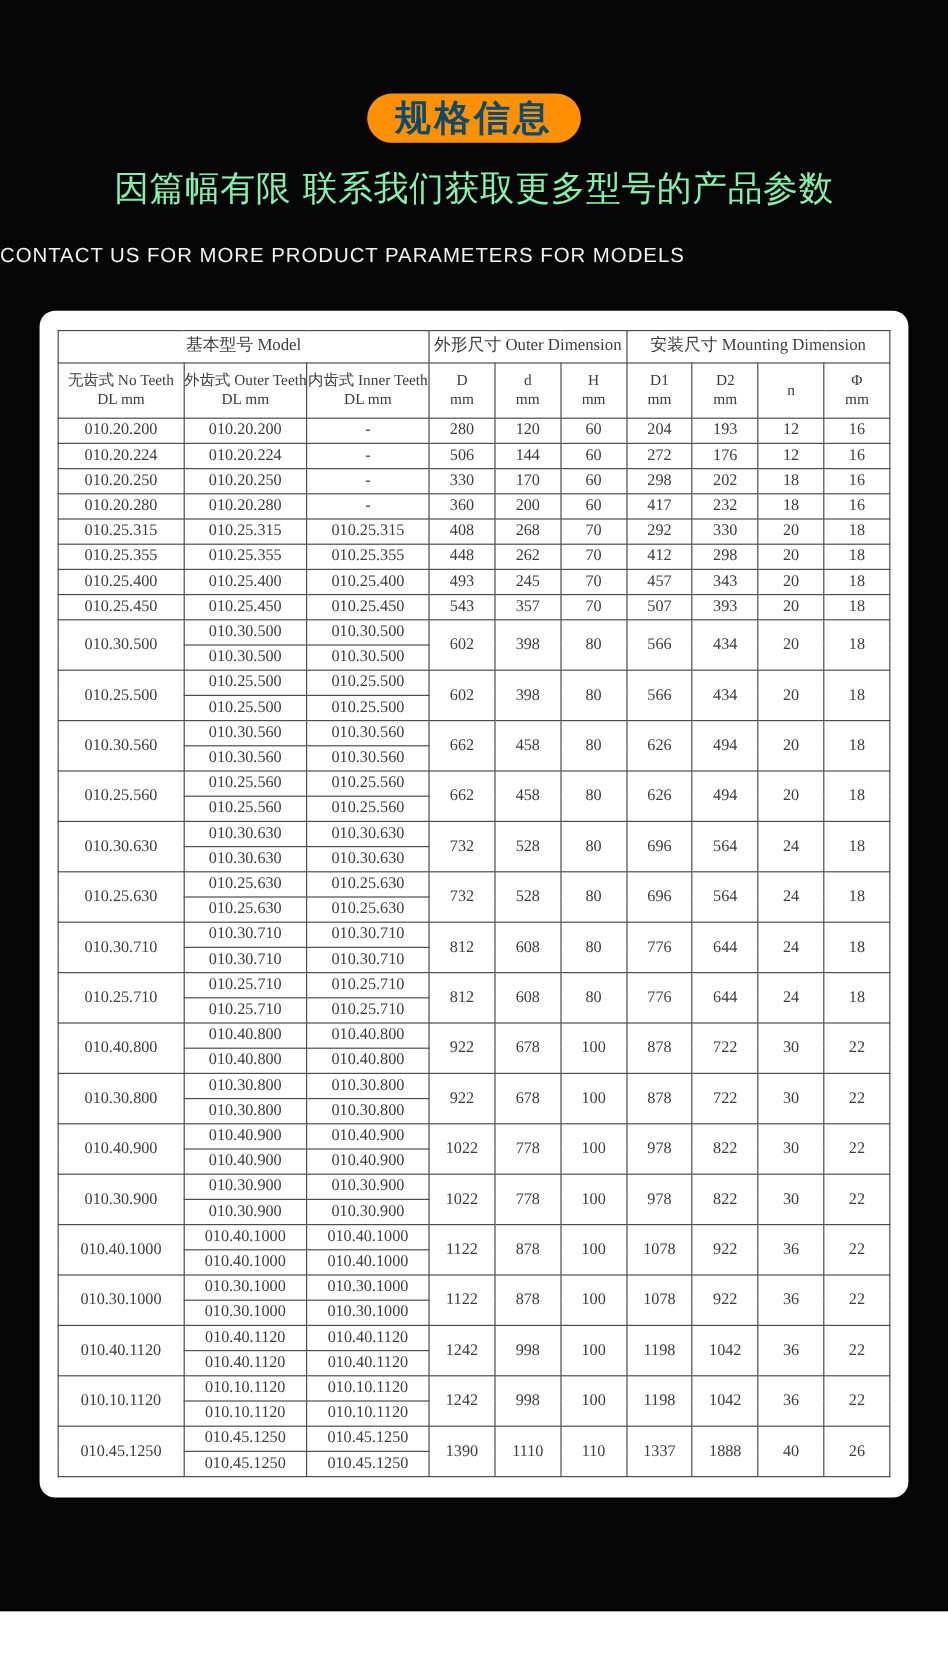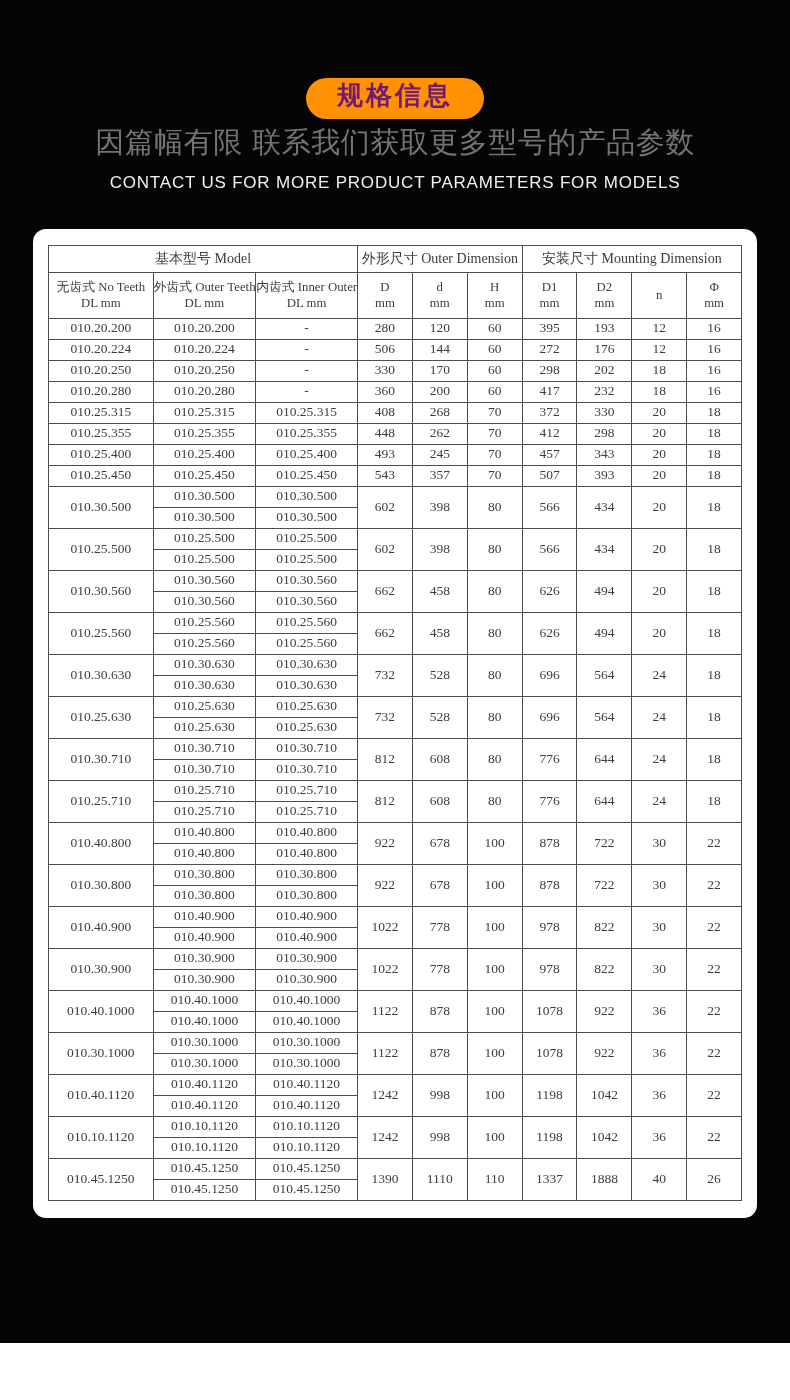--- a/index.html
+++ b/index.html
@@ -6,39 +6,39 @@
   html,body { background:#fff; }
   .stage {
     width:790px; height:1400px; margin:0 auto; overflow:hidden;
     font-family:"Liberation Sans", sans-serif; position:relative;
   }
   .black-section {
     width:790px; height:1343px; background:#050505; padding-top:78px;
   }
   .badge {
     width:178px; height:41px; margin:0 auto; border-radius:21px;
-    display:flex; align-items:flex-start; justify-content:center;
-    color:#701a75; font-size:26px; font-weight:700; letter-spacing:3px;
+    display:flex; align-items:flex-end; justify-content:center;
+    color:#0c4a6e; font-size:30px; font-weight:700; letter-spacing:3px;
     font-family:"Liberation Sans", sans-serif;
   }
   .title {
     margin-top:14px; text-align:center;
     font-size:63px; line-height:1.0; font-weight:900; letter-spacing:7px;
     font-family:"DejaVu Sans", sans-serif;
     background:linear-gradient(160deg,#e9d9ae 4%,#fdf6e3 22%,#c3a05c 46%,#8a6a33 63%,#e3cf9b 84%,#a98a4e 100%);
     -webkit-background-clip:text; background-clip:text;
     color:transparent; -webkit-text-fill-color:transparent;
   }
   .sub-cn {
-    margin-top:6px; text-align:center; color:#737373;
+    margin-top:21px; text-align:center; color:#86efac;
     font-size:29px; font-weight:500; letter-spacing:0.5px; line-height:1.2;
     font-family:"DejaVu Sans", sans-serif;
   }
   .sub-en {
-    margin-top:13px; text-align:center; color:#f2f2f2;
+    margin-top:28px; text-align:left; color:#f2f2f2;
     font-size:17px; font-weight:400; letter-spacing:0.8px;
     font-family:"Liberation Sans", sans-serif;
   }
   .panel {
     width:724px; margin:36px auto 0; background:#ffffff;
     border-radius:13px; padding:16px 15px 17px;
   }
   table.spec {
     width:100%; border-collapse:collapse; table-layout:fixed;
     font-family:"Liberation Serif", serif; color:#3d3d3d;
@@ -99,21 +99,21 @@
                 </div>
               </td>
               <td class="ch">
                 <div class="chwrap">
                   <div>外齿式  Outer Teeth</div>
                   <div>DL  mm</div>
                 </div>
               </td>
               <td class="ch">
                 <div class="chwrap">
-                  <div>内齿式  Inner Outer</div>
+                  <div>内齿式  Inner Teeth</div>
                   <div>DL  mm</div>
                 </div>
               </td>
               <td class="ch">
                 <div class="chwrap">
                   <div>D</div>
                   <div>mm</div>
                 </div>
               </td>
               <td class="ch">
@@ -154,21 +154,21 @@
             </tr>
           </thead>
           <tbody>
             <tr>
               <td>010.20.200</td>
               <td>010.20.200</td>
               <td>-</td>
               <td>280</td>
               <td>120</td>
               <td>60</td>
-              <td>395</td>
+              <td>204</td>
               <td>193</td>
               <td>12</td>
               <td>16</td>
             </tr>
             <tr>
               <td>010.20.224</td>
               <td>010.20.224</td>
               <td>-</td>
               <td>506</td>
               <td>144</td>
@@ -202,21 +202,21 @@
               <td>18</td>
               <td>16</td>
             </tr>
             <tr>
               <td>010.25.315</td>
               <td>010.25.315</td>
               <td>010.25.315</td>
               <td>408</td>
               <td>268</td>
               <td>70</td>
-              <td>372</td>
+              <td>292</td>
               <td>330</td>
               <td>20</td>
               <td>18</td>
             </tr>
             <tr>
               <td>010.25.355</td>
               <td>010.25.355</td>
               <td>010.25.355</td>
               <td>448</td>
               <td>262</td>

